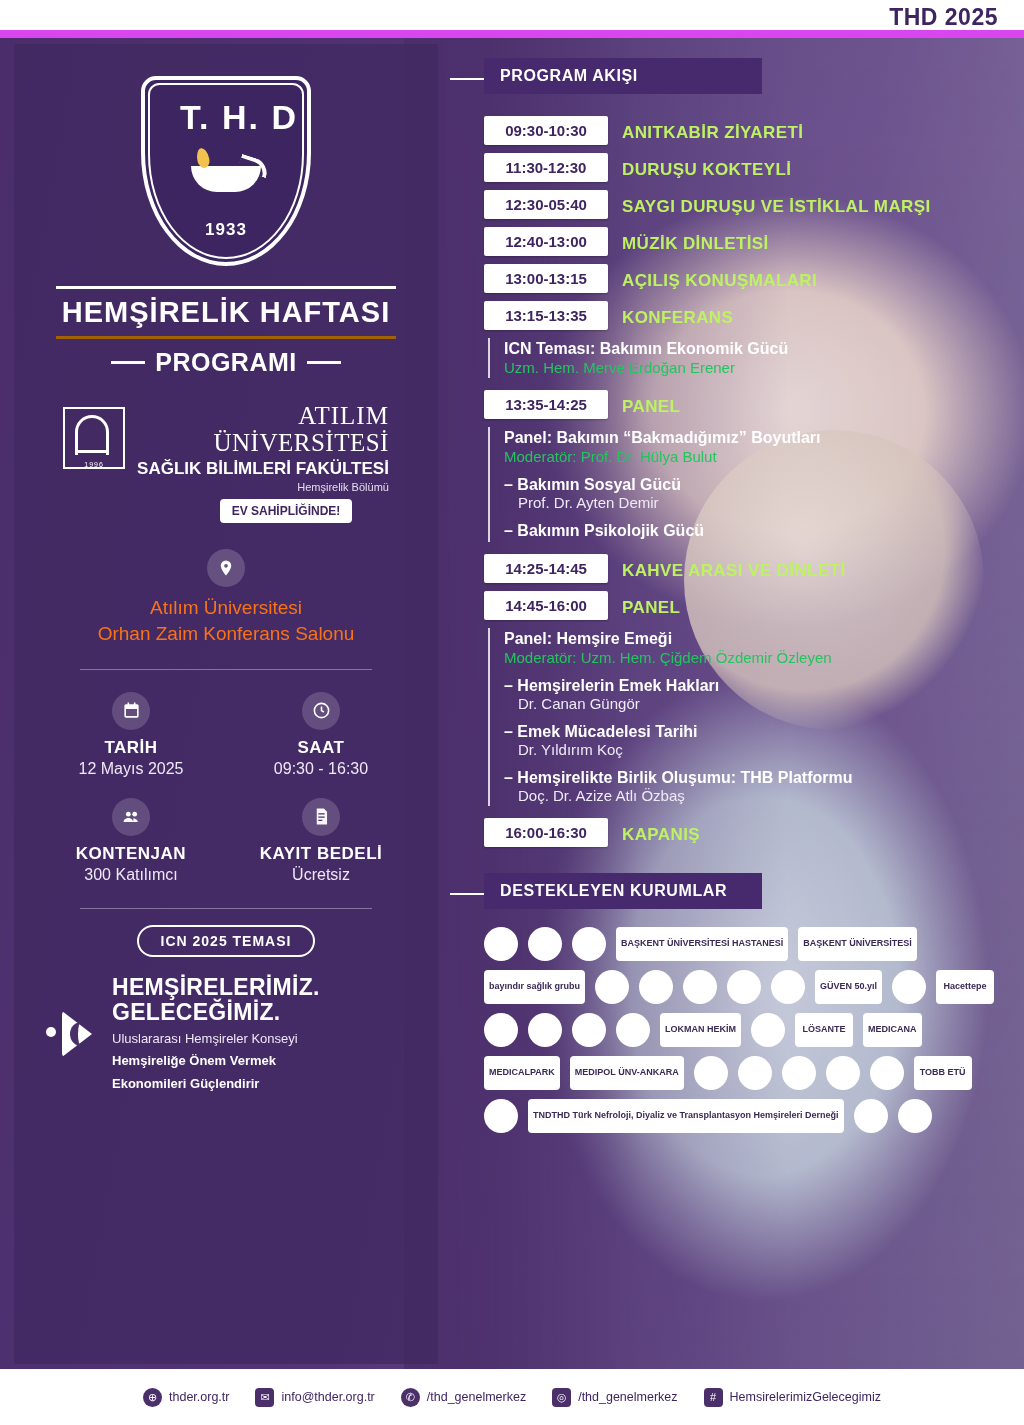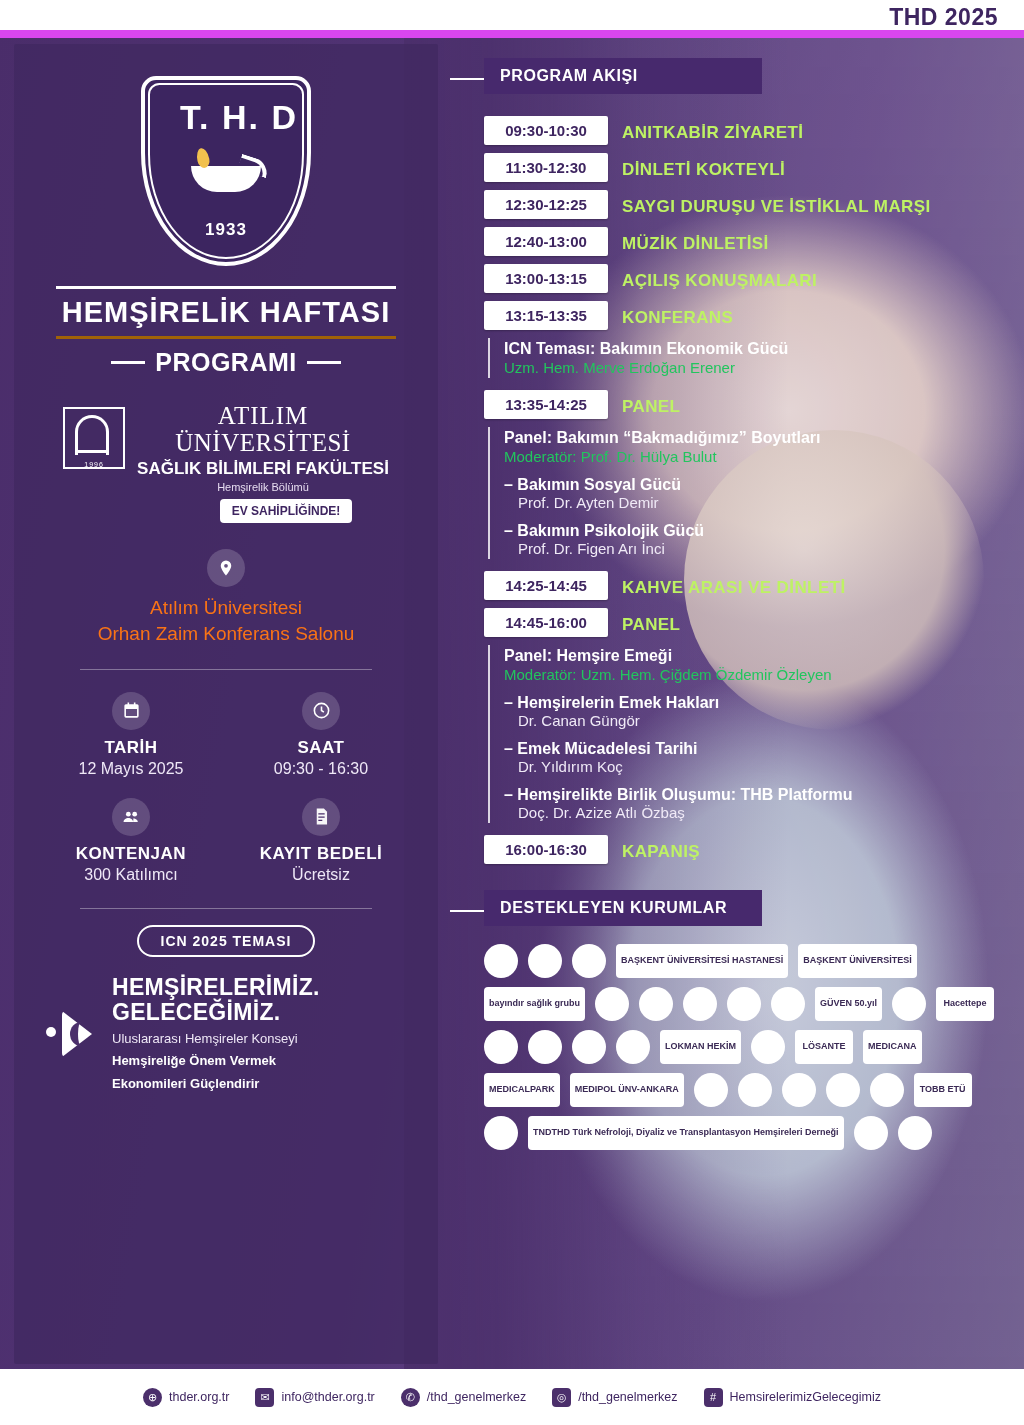--- a/index.html
+++ b/index.html
@@ -106,21 +106,21 @@
 
   .uni { margin-top: 26px; display:flex; justify-content:center; gap:12px; align-items:flex-start; }
   .uni .logo { width: 62px; height: 62px; position: relative; flex: none; margin-top:4px;}
   .uni .logo .sq{position:absolute; inset:0; border:2px solid #fff;}
   .uni .logo .a{
     position:absolute; left:12px; top:8px; width:34px;height:40px;
     border:3px solid #fff; border-radius:18px 18px 0 0; border-bottom:none;
   }
   .uni .logo .bar{position:absolute; left:12px; bottom:16px; width:34px;height:3px;background:#fff;}
   .uni .logo .yr{position:absolute; bottom:1px; left:0; right:0; font-size:7px; letter-spacing:1px;}
-  .uni .txt { text-align: center; line-height: 1.06; }
+  .uni .txt { text-align: right; line-height: 1.06; }
   .uni .t1 { font-family:"Liberation Serif", serif; font-size: 25px; letter-spacing: 1px; }
   .uni .t2 { font-family:"Liberation Serif", serif; font-size: 25px; letter-spacing: .5px; }
   .uni .t3 { font-size: 17px; font-weight: bold; margin-top: 4px; line-height:1.1;}
   .uni .t4 { font-size: 11px; margin-top: 3px; color:#e6dcf0;}
 
   .host {
     display:inline-block; background:#fff; color:#3e2560; font-weight:bold;
     font-size: 12px; padding: 5px 12px; border-radius: 4px; margin: 6px 0 0 120px;
   }
 
@@ -355,24 +355,24 @@
   </div>
 
   <div class="agenda">
 
     <div class="row">
       <div class="time">09:30-10:30</div>
       <div class="rowtitle">ANITKABİR ZİYARETİ</div>
     </div>
     <div class="row">
       <div class="time">11:30-12:30</div>
-      <div class="rowtitle">DİNLETİ KOKTEYLİ</div>
-    </div>
-    <div class="row">
-      <div class="time">12:30-12:25</div>
+      <div class="rowtitle">DURUŞU KOKTEYLİ</div>
+    </div>
+    <div class="row">
+      <div class="time">12:30-05:40</div>
       <div class="rowtitle">SAYGI DURUŞU VE İSTİKLAL MARŞI</div>
     </div>
     <div class="row">
       <div class="time">12:40-13:00</div>
       <div class="rowtitle">MÜZİK DİNLETİSİ</div>
     </div>
     <div class="row">
       <div class="time">13:00-13:15</div>
       <div class="rowtitle">AÇILIŞ KONUŞMALARI</div>
     </div>
@@ -393,21 +393,20 @@
 
     <div class="detail">
       <div class="d-title">Panel: Bakımın “Bakmadığımız” Boyutları</div>
       <div class="d-sub">Moderatör: Prof. Dr. Hülya Bulut</div>
       <div class="item">
         <div class="i-title">Bakımın Sosyal Gücü</div>
         <div class="i-sub">Prof. Dr. Ayten Demir</div>
       </div>
       <div class="item">
         <div class="i-title">Bakımın Psikolojik Gücü</div>
-        <div class="i-sub">Prof. Dr. Figen Arı İnci</div>
       </div>
     </div>
 
     <div class="row">
       <div class="time">14:25-14:45</div>
       <div class="rowtitle">KAHVE ARASI VE DİNLETİ</div>
     </div>
 
     <div class="row">
       <div class="time">14:45-16:00</div>

